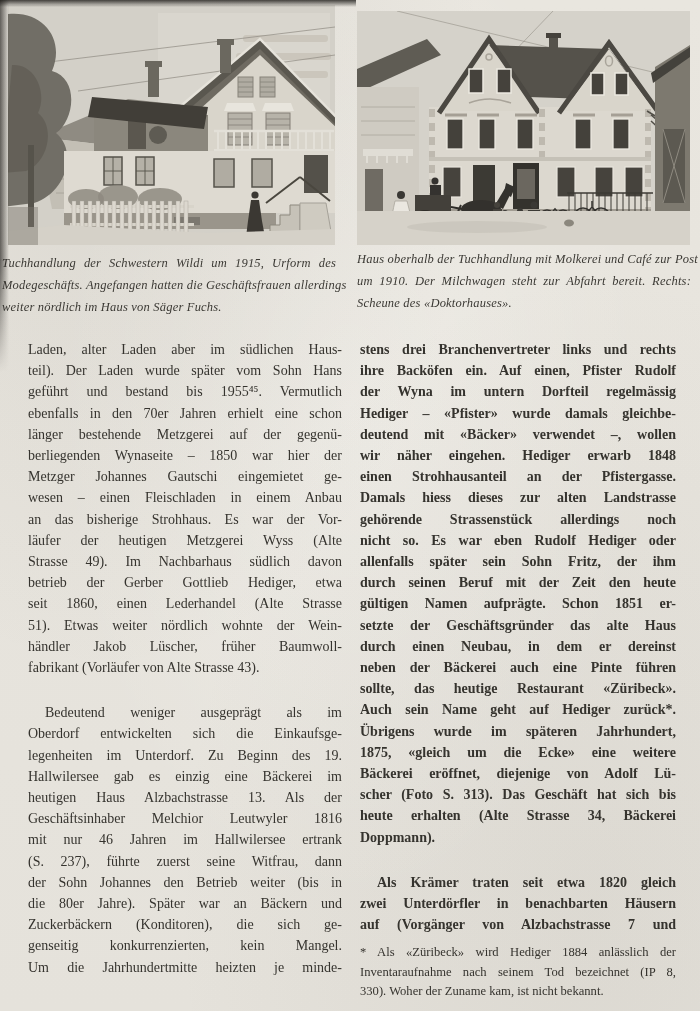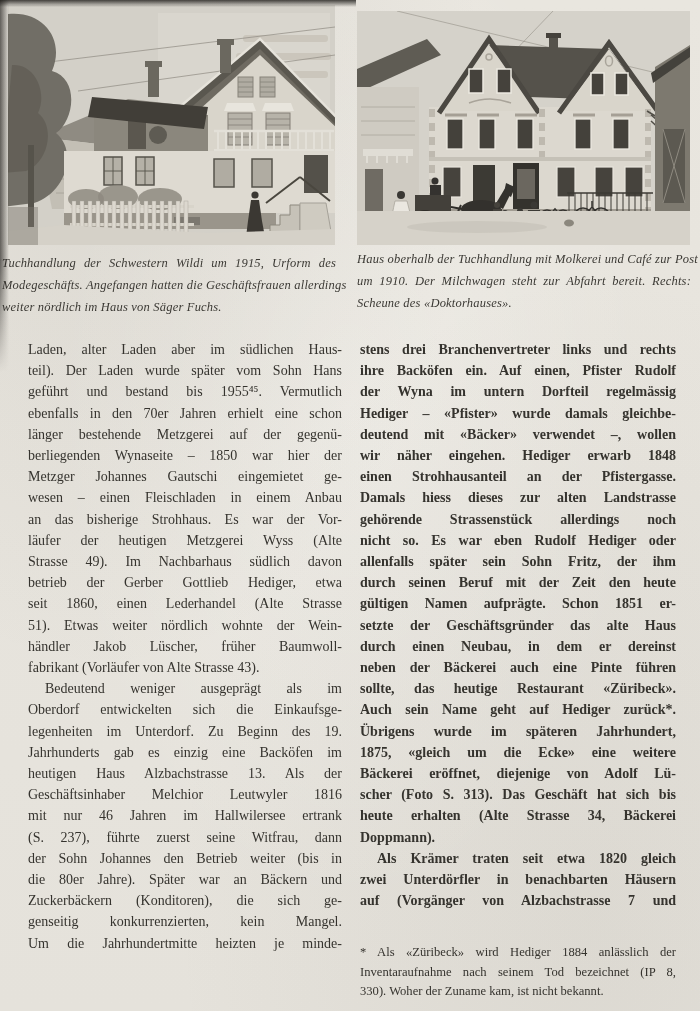--- a/index.html
+++ b/index.html
@@ -36,21 +36,21 @@
   }
   .caption-left  { left:2px;   top:252px; width:334px; }
   .caption-right { left:357px; top:248px; width:334px; }
   .col { position:absolute; font-size:14px; line-height:21.2px; }
   .col-left  { left:28px;  top:339px; width:314px; }
   .col-right { left:360px; top:339px; width:316px;font-weight:bold; }
   .footnote { position:absolute; left:360px; top:919px; width:316px;
               font-size:12.6px; line-height:19.6px;margin-top:24px; }
   .line { white-space:nowrap; text-align:justify; text-align-last:justify; }
   .line.last { text-align-last:left; }
-  .para.indent .line:first-child { text-indent:17px; }
+  .para.indent .line:first-child { text-indent:17px;margin-top:24px; }
 </style>
 </head>
 <body>
 
 <figure class="photo photo-left" style="margin:0" aria-label="Foto: Tuchhandlung der Schwestern Wildi, Chalet-Haus mit Gartenzaun, Treppe und Frau vor dem Eingang">
   <svg width="327" height="240" viewBox="0 0 327 240">
     <g>
       <rect width="327" height="240" fill="#d3d0c8"></rect>
       <rect x="150" y="8" width="172" height="112" fill="#dbd8d0" opacity="0.7"></rect>
     </g>
@@ -290,21 +290,21 @@
       <div class="line">betrieb der Gerber Gottlieb Hediger, etwa</div>
       <div class="line">seit 1860, einen Lederhandel (Alte Strasse</div>
       <div class="line">51). Etwas weiter nördlich wohnte der Wein-</div>
       <div class="line">händler Jakob Lüscher, früher Baumwoll-</div>
       <div class="line last">fabrikant (Vorläufer von Alte Strasse 43).</div>
     </div>
     <div class="para indent">
       <div class="line">Bedeutend weniger ausgeprägt als im</div>
       <div class="line">Oberdorf entwickelten sich die Einkaufsge-</div>
       <div class="line">legenheiten im Unterdorf. Zu Beginn des 19.</div>
-      <div class="line">Jahrhunderts gab es einzig eine Backöfen im</div>
+      <div class="line">Hallwilersee gab es einzig eine Bäckerei im</div>
       <div class="line">heutigen Haus Alzbachstrasse 13. Als der</div>
       <div class="line">Geschäftsinhaber Melchior Leutwyler 1816</div>
       <div class="line">mit nur 46 Jahren im Hallwilersee ertrank</div>
       <div class="line">(S. 237), führte zuerst seine Witfrau, dann</div>
       <div class="line">der Sohn Johannes den Betrieb weiter (bis in</div>
       <div class="line">die 80er Jahre). Später war an Bäckern und</div>
       <div class="line">Zuckerbäckern (Konditoren), die sich ge-</div>
       <div class="line">genseitig konkurrenzierten, kein Mangel.</div>
       <div class="line">Um die Jahrhundertmitte heizten je minde-</div>
     </div>

